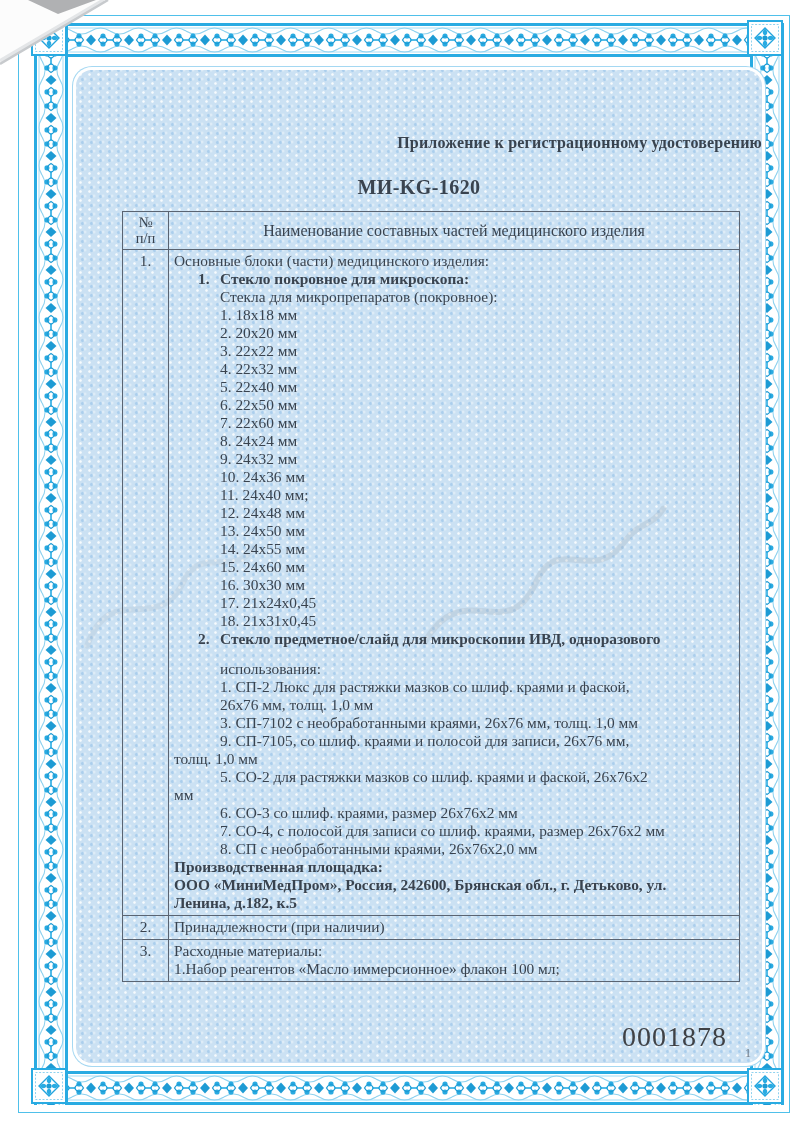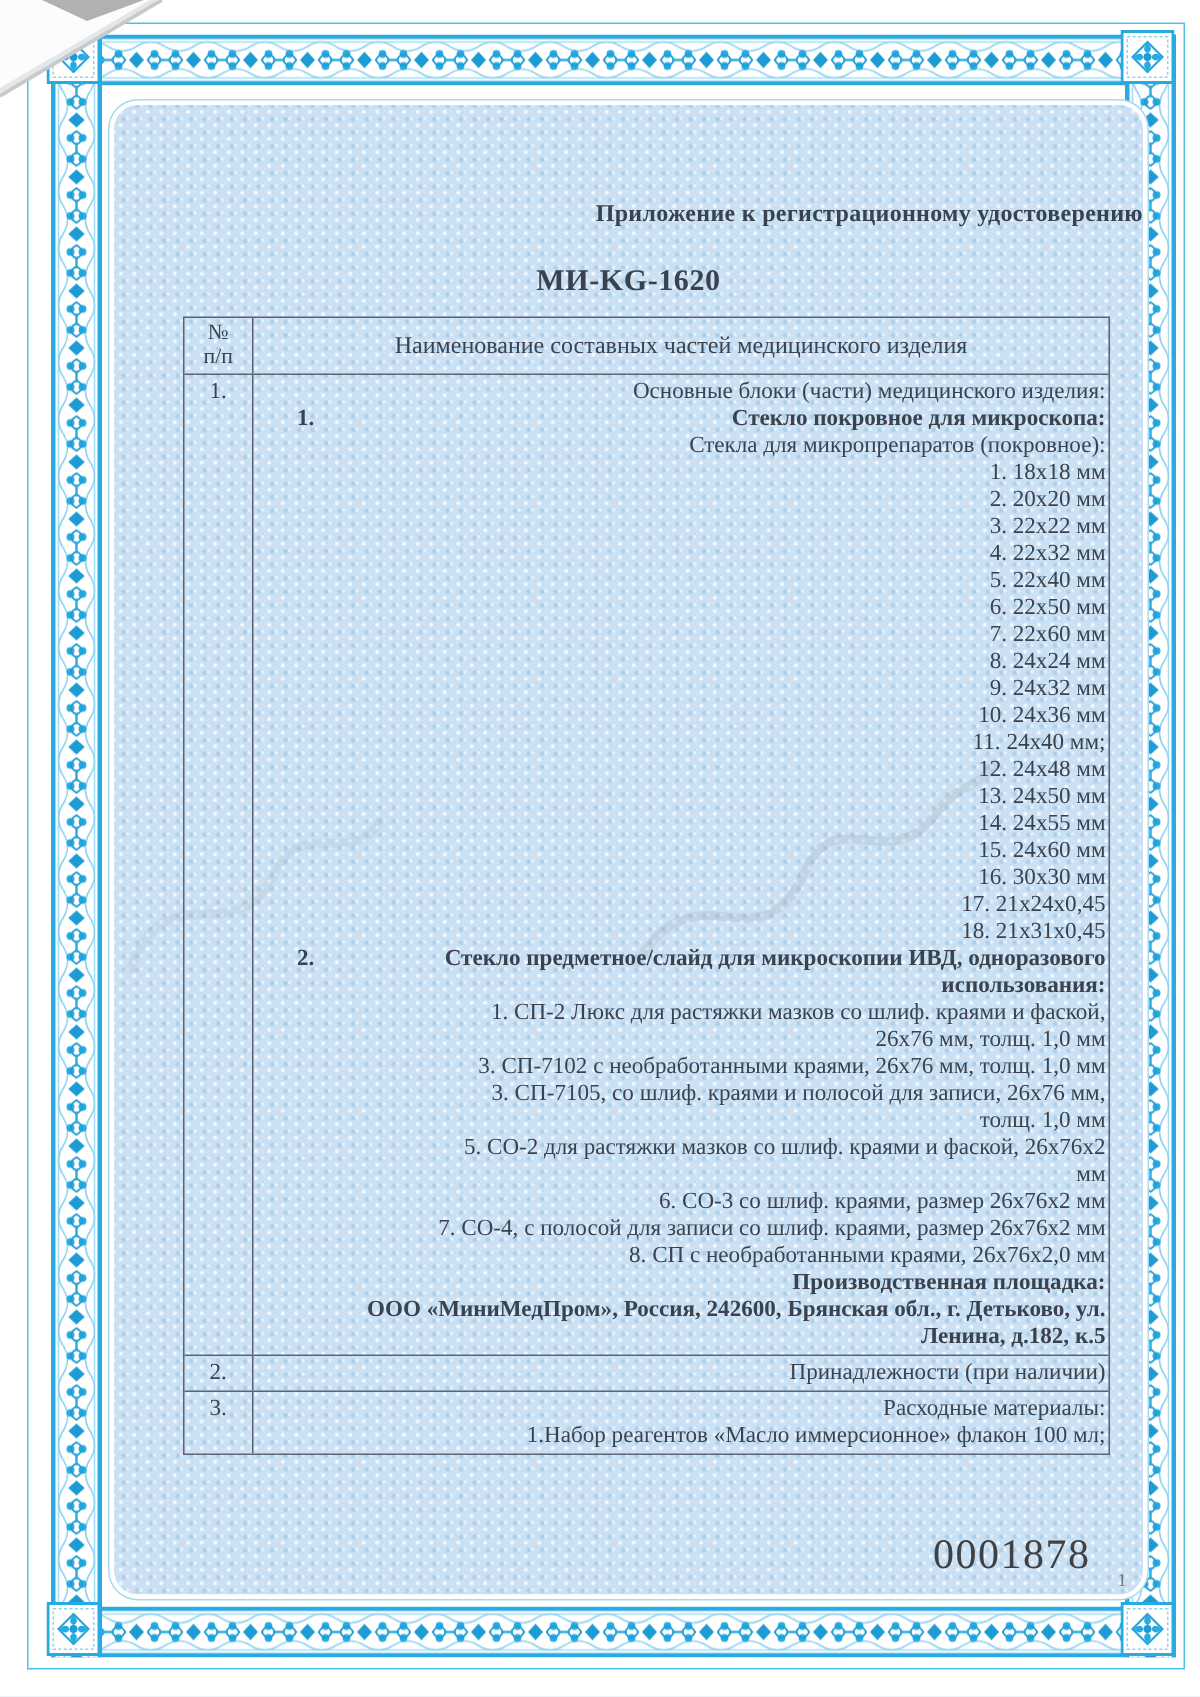--- a/index.html
+++ b/index.html
@@ -43,27 +43,27 @@
   .dtable{position:absolute;left:46px;top:141px;width:618px;
     border:1px solid #5a6472;box-sizing:border-box;color:#39434f;font-size:15.4px;}
   .thead{display:grid;grid-template-columns:46px 1fr;border-bottom:1px solid #5a6472;}
   .th1{border-right:1px solid #5a6472;text-align:center;padding:2px 0 3px 0;
     font-size:14.5px;line-height:16px;}
   .th2{display:flex;align-items:center;justify-content:center;text-align:right;
     font-weight:normal;font-size:16px;padding:2px 4px;}
   .trow{display:grid;grid-template-columns:46px 1fr;}
   .trow + .trow{border-top:1px solid #5a6472;}
   .cnum{border-right:1px solid #5a6472;text-align:center;padding-top:2px;line-height:18px;}
-  .ccontent{padding:2px 2px 3px 5px;overflow:hidden;text-align:right;}
+  .ccontent{padding:2px 2px 3px 5px;overflow:hidden;}
   .tline{white-space:nowrap;line-height:18px;}
   .l0{padding-left:0;}
   .l2{padding-left:46px;}
   .h1{font-weight:bold;padding-left:46px;position:relative;}
   .h1 .marker{position:absolute;left:24px;top:0;}
-  .h1c{font-weight:bold;padding-left:46px;}
+  .h1c{font-weight:normal;padding-left:46px;margin-top:12px;}
   .b0{font-weight:bold;}
 
   .serial{position:absolute;left:546px;top:951px;font-family:Liberation Serif, serif;
     font-size:28px;color:#3f4145;letter-spacing:1px;}
   .stray{position:absolute;left:669px;top:976px;font-size:12px;color:#59606a;opacity:.8;}
 
   .watermark{position:absolute;left:330px;top:430px;opacity:.23;transform:rotate(-10deg);}
   .watermark2{position:absolute;left:-10px;top:455px;opacity:.15;transform:rotate(-14deg);}
 
   .fold{position:absolute;left:0;top:0;}
@@ -263,21 +263,21 @@
               <div class="tline l2"><span>14. 24х55 мм</span></div>
               <div class="tline l2"><span>15. 24х60 мм</span></div>
               <div class="tline l2"><span>16. 30х30 мм</span></div>
               <div class="tline l2"><span>17. 21х24х0,45</span></div>
               <div class="tline l2"><span>18. 21х31х0,45</span></div>
               <div class="tline h1"><span class="marker">2.</span><span>Стекло предметное/слайд для микроскопии ИВД, одноразового</span></div>
               <div class="tline h1c"><span>использования:</span></div>
               <div class="tline l2"><span>1. СП-2 Люкс для растяжки мазков со шлиф. краями и фаской,</span></div>
               <div class="tline l2"><span>26х76 мм, толщ. 1,0 мм</span></div>
               <div class="tline l2"><span>3. СП-7102 с необработанными краями, 26х76 мм, толщ. 1,0 мм</span></div>
-              <div class="tline l2"><span>3. СП-7105, со шлиф. краями и полосой для записи, 26х76 мм,</span></div>
+              <div class="tline l2"><span>9. СП-7105, со шлиф. краями и полосой для записи, 26х76 мм,</span></div>
               <div class="tline l0"><span>толщ. 1,0 мм</span></div>
               <div class="tline l2"><span>5. СО-2 для растяжки мазков со шлиф. краями и фаской, 26х76х2</span></div>
               <div class="tline l0"><span>мм</span></div>
               <div class="tline l2"><span>6. СО-3 со шлиф. краями, размер 26х76х2 мм</span></div>
               <div class="tline l2"><span>7. СО-4, с полосой для записи со шлиф. краями, размер 26х76х2 мм</span></div>
               <div class="tline l2"><span>8. СП с необработанными краями, 26х76х2,0 мм</span></div>
               <div class="tline b0"><span>Производственная площадка:</span></div>
               <div class="tline b0"><span>ООО «МиниМедПром», Россия, 242600, Брянская обл., г. Детьково, ул.</span></div>
               <div class="tline b0"><span>Ленина, д.182, к.5</span></div>
             </div>

